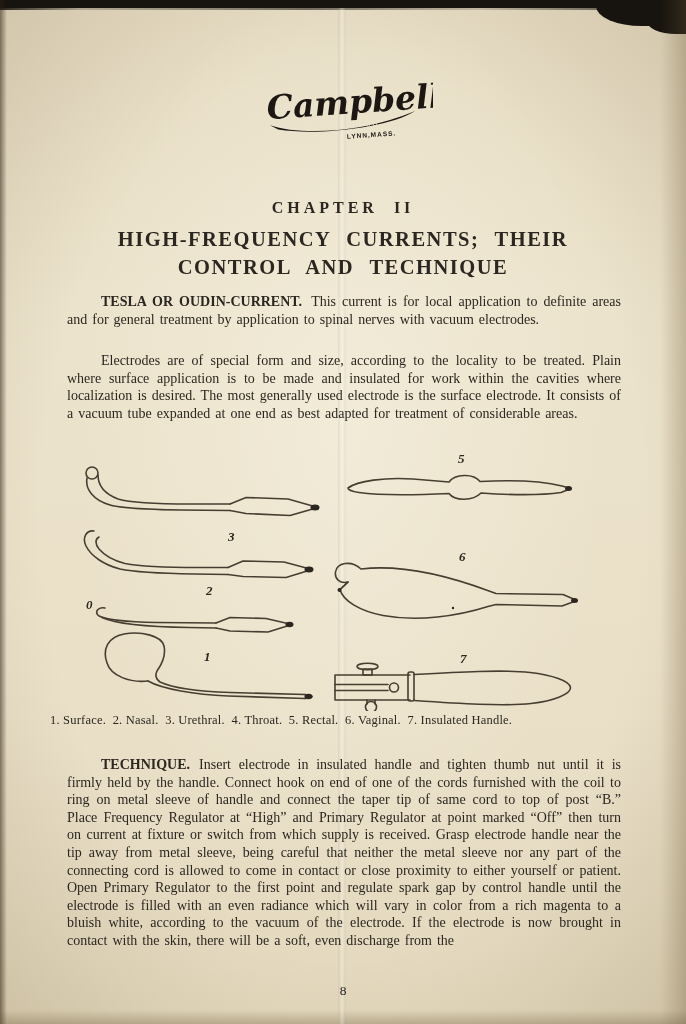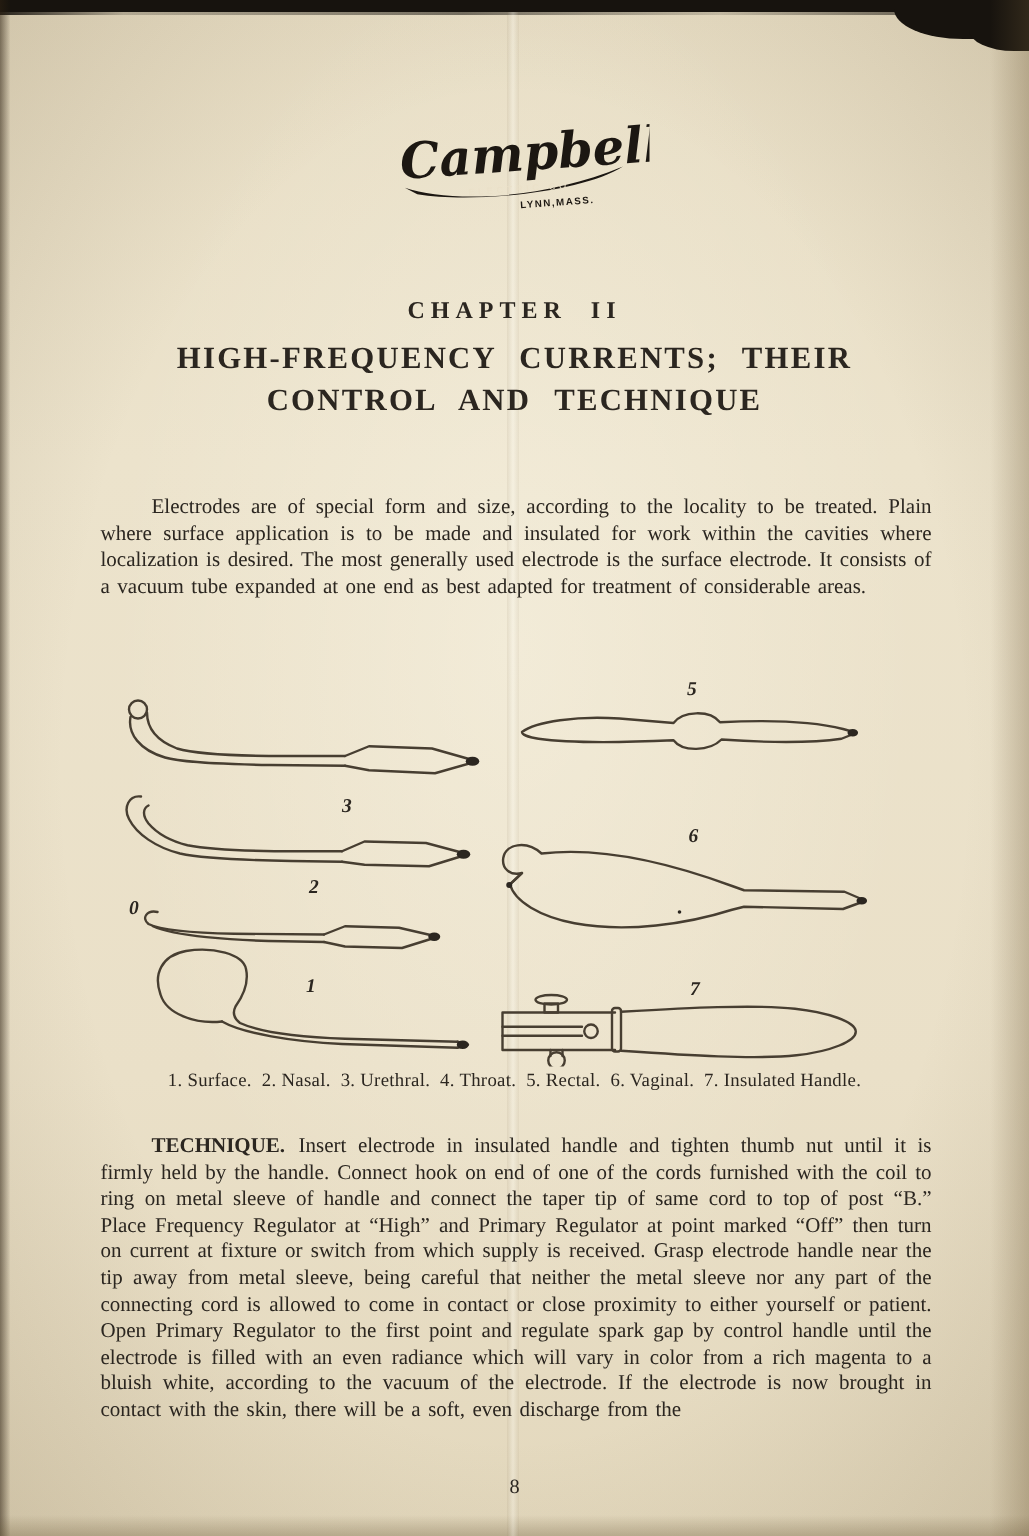--- a/index.html
+++ b/index.html
@@ -35,33 +35,33 @@
   .chapter { position:absolute; top:199px; left:0; width:100%; text-align:center;
     font-weight:bold; font-size:16px; letter-spacing:4px; word-spacing:8px; }
   .title-line { position:absolute; left:0; width:100%; text-align:center;
     font-weight:bold; font-size:20.5px; letter-spacing:1.5px; word-spacing:9px; }
   .title1 { top:228px; }
   .title2 { top:256px; }
 
   .para { position:absolute; left:67px; width:554px; text-align:justify;
     font-size:14px; line-height:17.6px; text-indent:34px; word-spacing:1.5px; }
   .para1 { top:293px; }
-  .para2 { top:330px; }
+  .para2 { top:352px; }
   .para3 { top:756px; }
   .lead { font-weight:bold; margin-right:9px; }
 
   .figure-svg { position:absolute; left:58px; top:443px; }
   .figure-svg path, .figure-svg circle.o, .figure-svg ellipse.o, .figure-svg rect.o, .figure-svg line
     { fill:none; stroke:#44false;#,} 
   .o { fill:none; stroke:#473e31; stroke-width:1.6; stroke-linecap:round; stroke-linejoin:round; }
   .solid { fill:#2b2620; stroke:none; }
   .fig-num { font-family:"Liberation Serif",serif; font-style:italic; font-weight:bold;
     font-size:13px; fill:#2b2620; }
 
-  .fig-caption { position:absolute; top:713px; left:50px; width:586px; text-align:center;
+  .fig-caption { position:absolute; top:713px; left:50px; width:586px; 
     font-size:12.5px; white-space:pre-wrap; letter-spacing:0.2px; }
 
   .page-num { position:absolute; top:983px; left:0; width:100%; text-align:center; font-size:13.5px; }
 </style>
 </head>
 <body>
 
 <div class="page">
 
   <div class="top-bar"></div>
@@ -81,20 +81,21 @@
         <text x="58" y="54" font-family="Liberation Sans, sans-serif" font-size="6" letter-spacing="2.5" fill="#eae0c8">ELECTRIC CO.</text>
         <text x="92" y="65" font-family="Liberation Sans, sans-serif" font-size="6.5" letter-spacing="1" font-weight="bold" fill="#1c1712">LYNN,MASS.</text>
       </g>
     </svg>
   </div>
 
   <div class="chapter">CHAPTER II</div>
   <div class="title-line title2">CONTROL AND TECHNIQUE</div>
   <div class="title-line title1">HIGH-FREQUENCY CURRENTS; THEIR</div>
 
+  <p class="para para1"><span class="lead">TESLA OR OUDIN-CURRENT.</span><span>This current is for local application to definite areas and for general treatment by application to spinal nerves with vacuum electrodes.</span></p>
 
   <p class="para para2">Electrodes are of special form and size, according to the locality to be treated. Plain where surface application is to be made and insulated for work within the cavities where localization is desired.  The most generally used electrode is the surface electrode.  It consists of a vacuum tube expanded at one end as best adapted for treatment of considerable areas.</p>
 
   <svg class="figure-svg" width="572" height="268" viewBox="0 0 572 268">
 
     <g>
       <circle class="o" cx="34" cy="30" r="6"></circle>
       <path class="o" d="M 29 35 C 27 46, 35 57, 52 62 C 62 65, 92 66.5, 122 67 L 172 67.5"></path>
       <path class="o" d="M 40 32 C 40 43, 47 51, 60 56 C 72 59.5, 102 61, 132 61 L 172 61"></path>
       <path class="o" d="M 172 61 L 188 54.5 L 230 56 L 260 64.5 L 232 72.5 L 188 70.5 L 172 67.5"></path>

